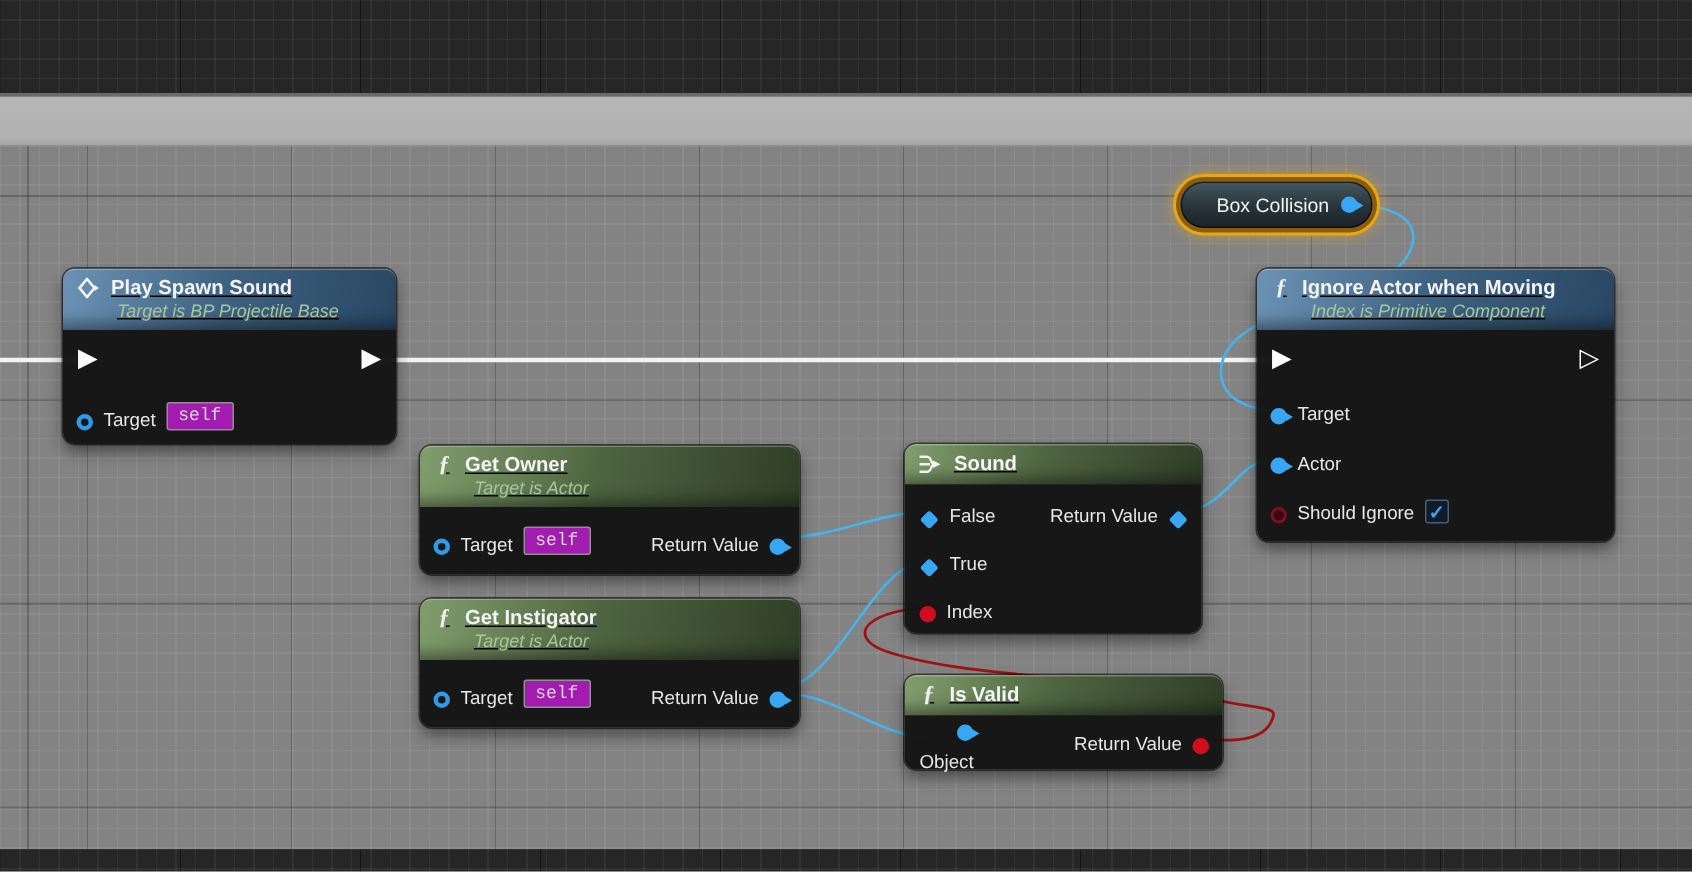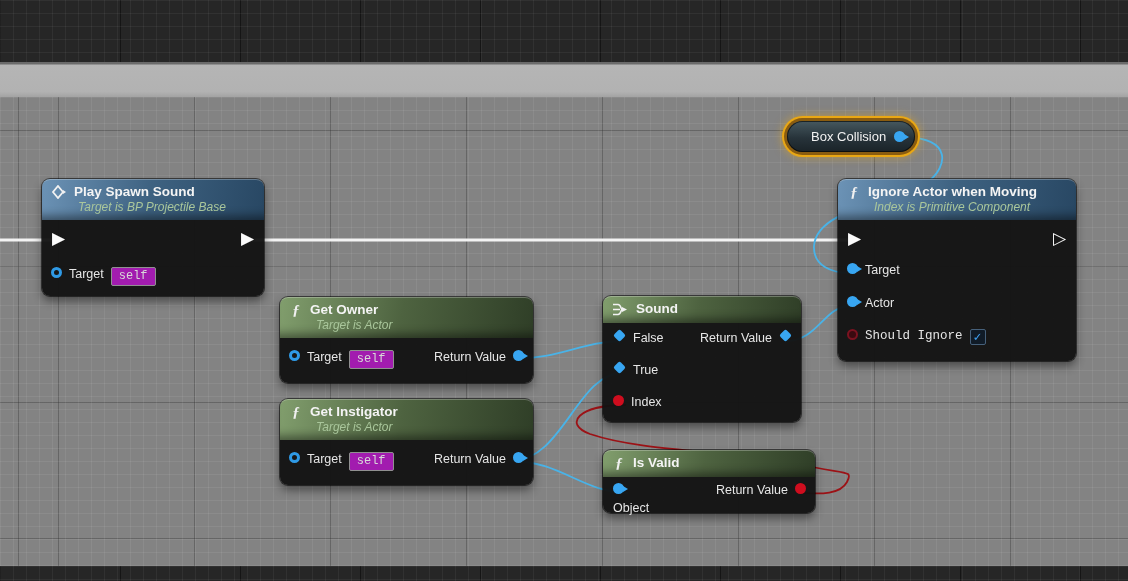--- a/index.html
+++ b/index.html
@@ -34,32 +34,32 @@
   svg.wires path { fill:none; }
   .w-exec { stroke:#f3f3f3; stroke-width:3; }
   .w-obj  { stroke:#49b3e8; stroke-width:1.8; }
   .w-bool { stroke:#9c1216; stroke-width:1.8; }
 
   
   .node { position:absolute; z-index:3; background:rgba(19,19,19,0.96);
     border-radius:8px; box-shadow:0 5px 10px rgba(0,0,0,0.45), 0 0 0 1px rgba(0,0,0,0.55); }
   .hdr { border-radius:8px 8px 0 0; padding:4px 8px 5px 9px;
     border-top:1px solid rgba(255,255,255,0.28);
-    box-shadow:inset 0 -12px 10px -8px rgba(0,0,0,0.45); }
+    box-shadow:inset 0 -12px 10px -8px rgba(0,0,0,0.45);text-decoration:underline; }
   .hdr-blue  { background:linear-gradient(100deg,#6c93b6 0%,#3e6281 48%,#284763 100%); }
   .hdr-green { background:linear-gradient(100deg,#819e6d 0%,#4e6340 48%,#2f3e27 100%); }
   .hdr-title { display:flex; align-items:center; gap:7px; color:#f4f4f4;
     font-size:13.5px; font-weight:bold; line-height:16px; white-space:nowrap; }
   .hdr-sub { color:#a9c69b; font-size:12px; font-style:italic; line-height:15px;
     padding-left:27px; white-space:nowrap; }
   .ficon { font-family:"Liberation Serif", serif; font-style:italic; font-weight:bold;
     font-size:15px; color:#f0f0f0; width:14px; text-align:center; }
 
   
-  .prow { position:absolute; display:flex; align-items:flex-start; gap:7px;
+  .prow { position:absolute; display:flex; align-items:flex-end; gap:7px;
     color:#e6e6e6; font-size:12.5px; white-space:nowrap; height:20px; }
   .pin-obj { width:11px; height:11px; border-radius:50%; background:#38a6f2; position:relative; flex:0 0 auto; }
   .pin-obj.hollow { background:transparent; border:3px solid #2f9ae6; }
   .pin-obj.tail::after { content:""; position:absolute; left:10px; top:2.5px;
     border-left:5px solid #38a6f2; border-top:3px solid transparent; border-bottom:3px solid transparent; }
   .pin-diamond { width:9px; height:9px; background:#38a6f2; transform:rotate(45deg);
     border-radius:2px; flex:0 0 auto; margin:0 2px; }
   .pin-bool { width:11px; height:11px; border-radius:50%; background:#cf0d1e; flex:0 0 auto; }
   .pin-bool.dark { background:#3a0a10; border:2.5px solid #7c1220; }
   .exec { position:absolute; color:#fbfbfb; font-size:17px; line-height:17px; }
@@ -218,19 +218,19 @@
     <span class="exec" style="left:10px; top:51px;">▶</span>
     <span class="exec" style="right:10px; top:51px;">▷</span>
     <div class="prow" style="left:9px; top:84px;">
       <span class="pin-obj tail"></span>
       <span>Target</span>
     </div>
     <div class="prow" style="left:9px; top:117px;">
       <span class="pin-obj tail"></span>
       <span>Actor</span>
     </div>
-    <div class="prow" style="left:9px; top:150px;font-family:Liberation Mono, monospace;">
+    <div class="prow" style="left:9px; top:150px;">
       <span class="pin-bool dark"></span>
       <span>Should Ignore</span>
       <span class="checkbox">✓</span>
     </div>
   </div>
 </div>
 
 </body></html>

